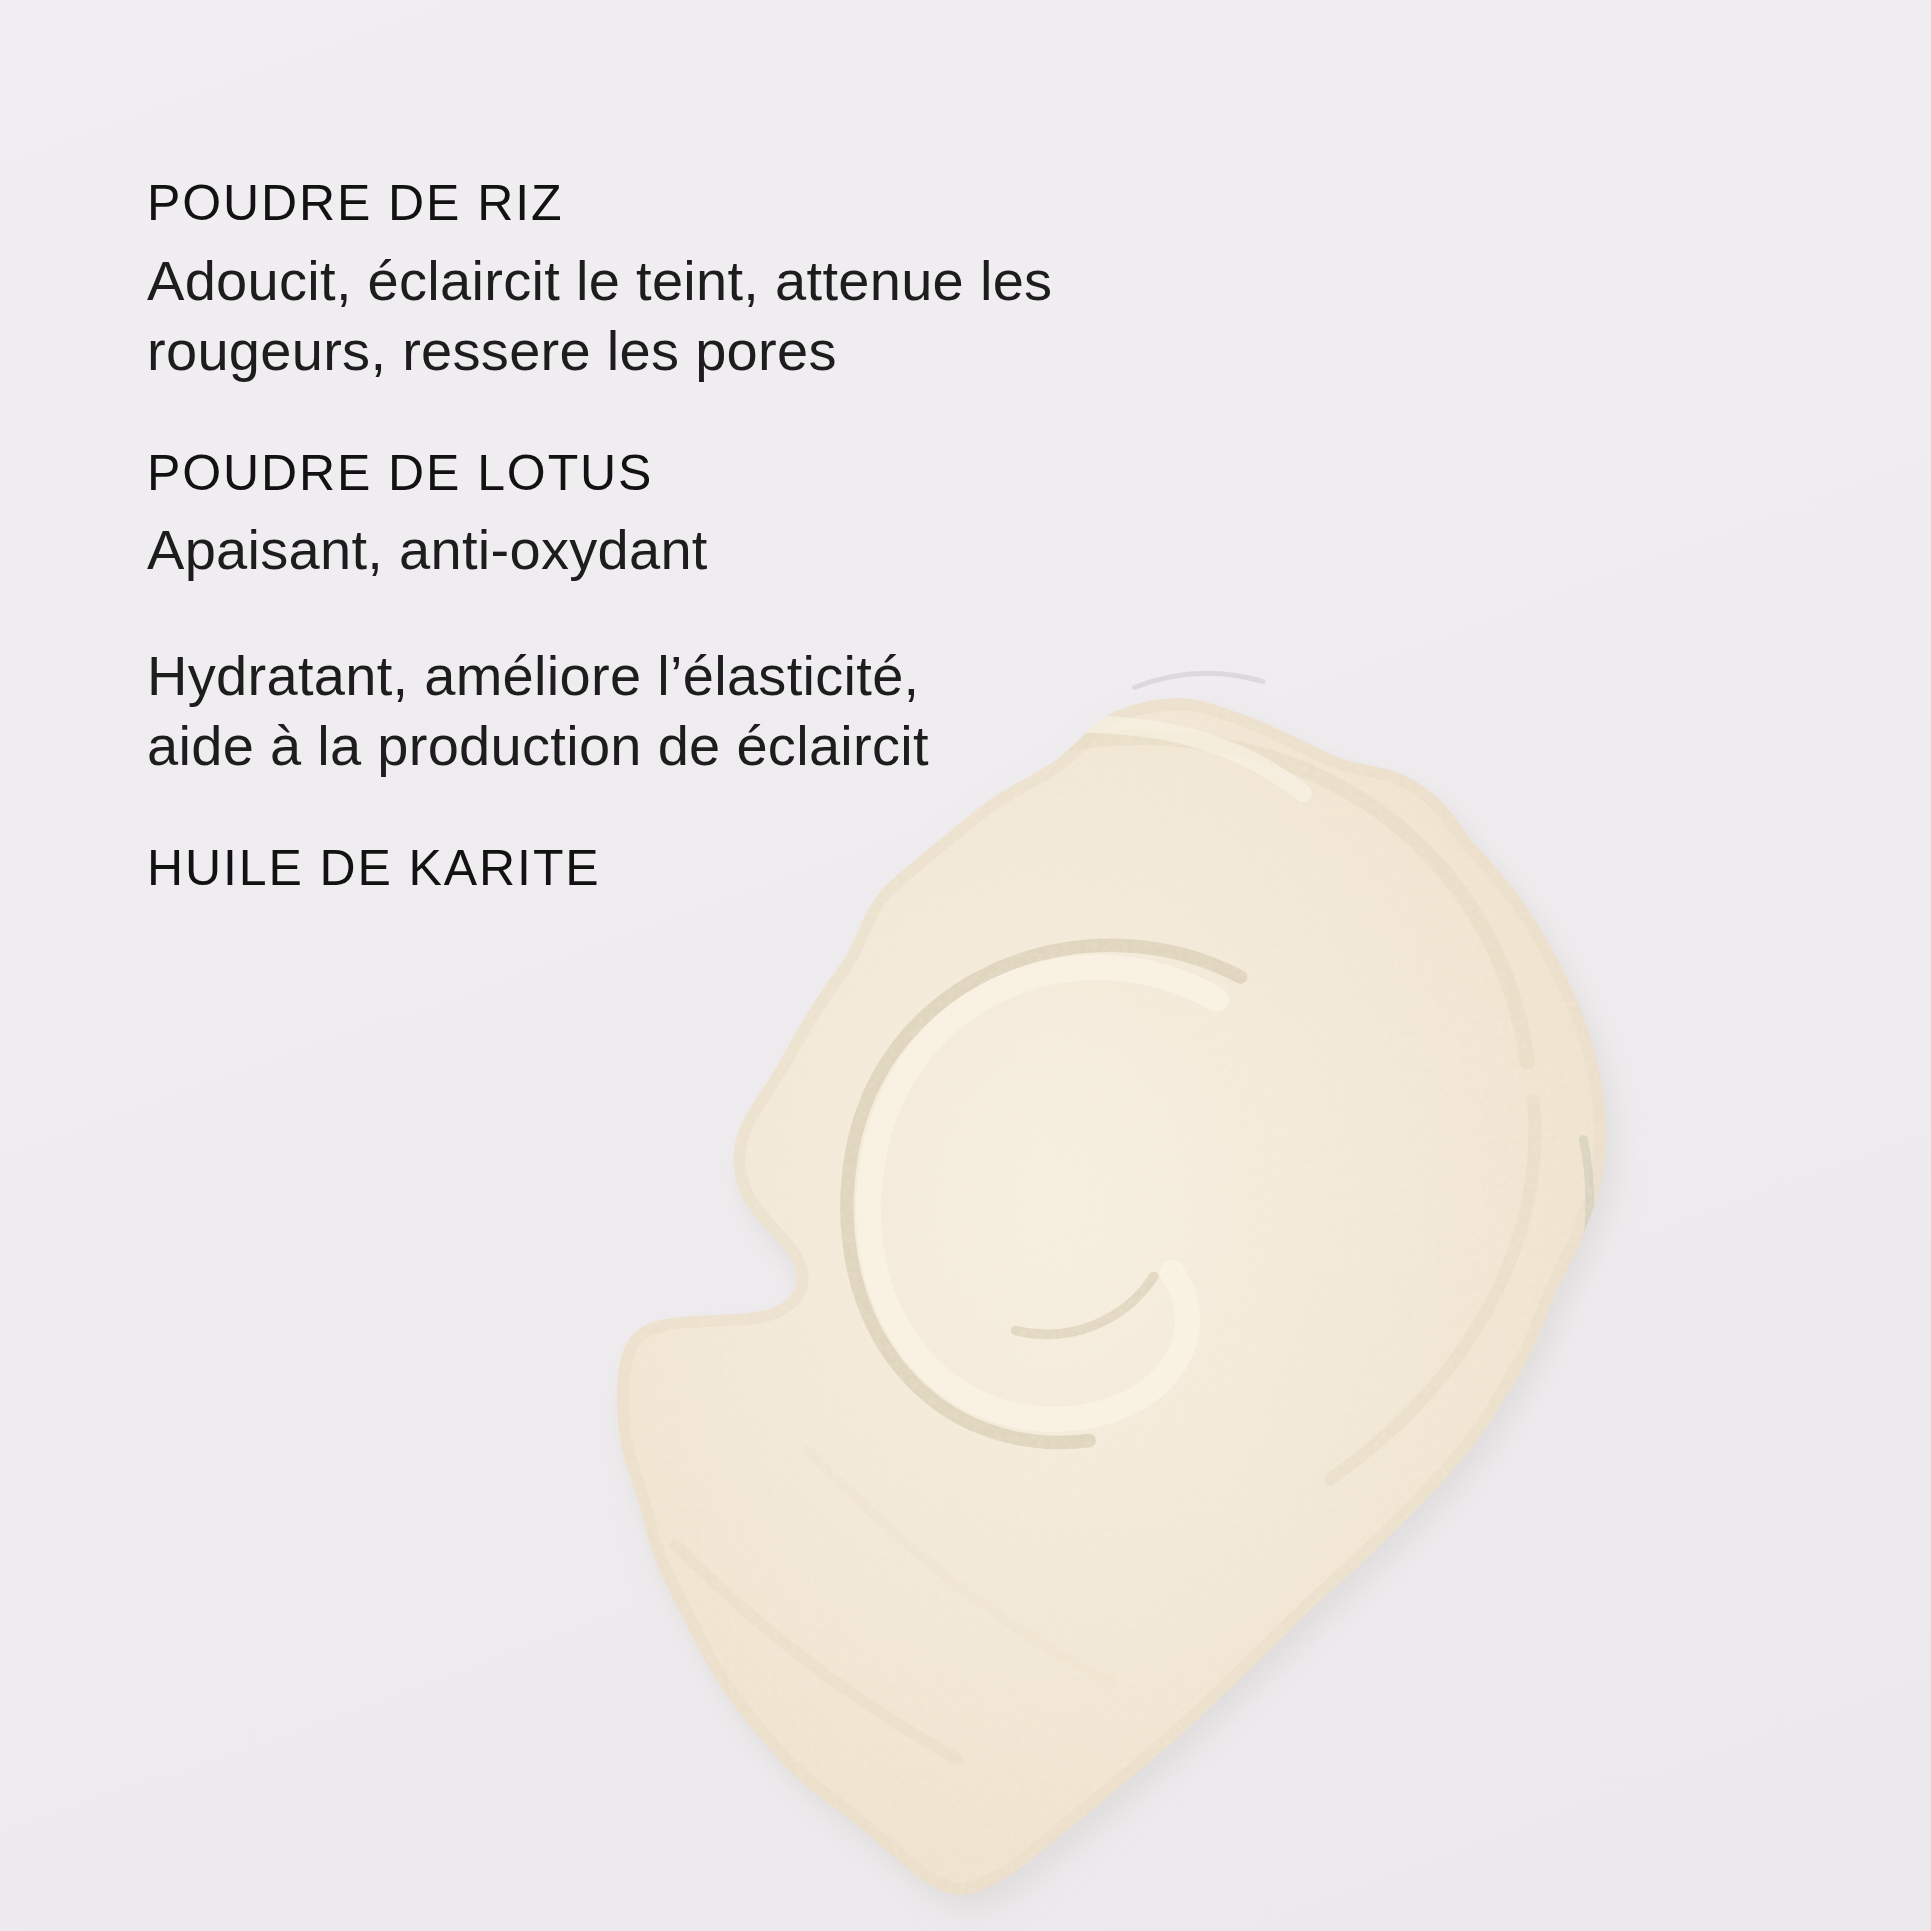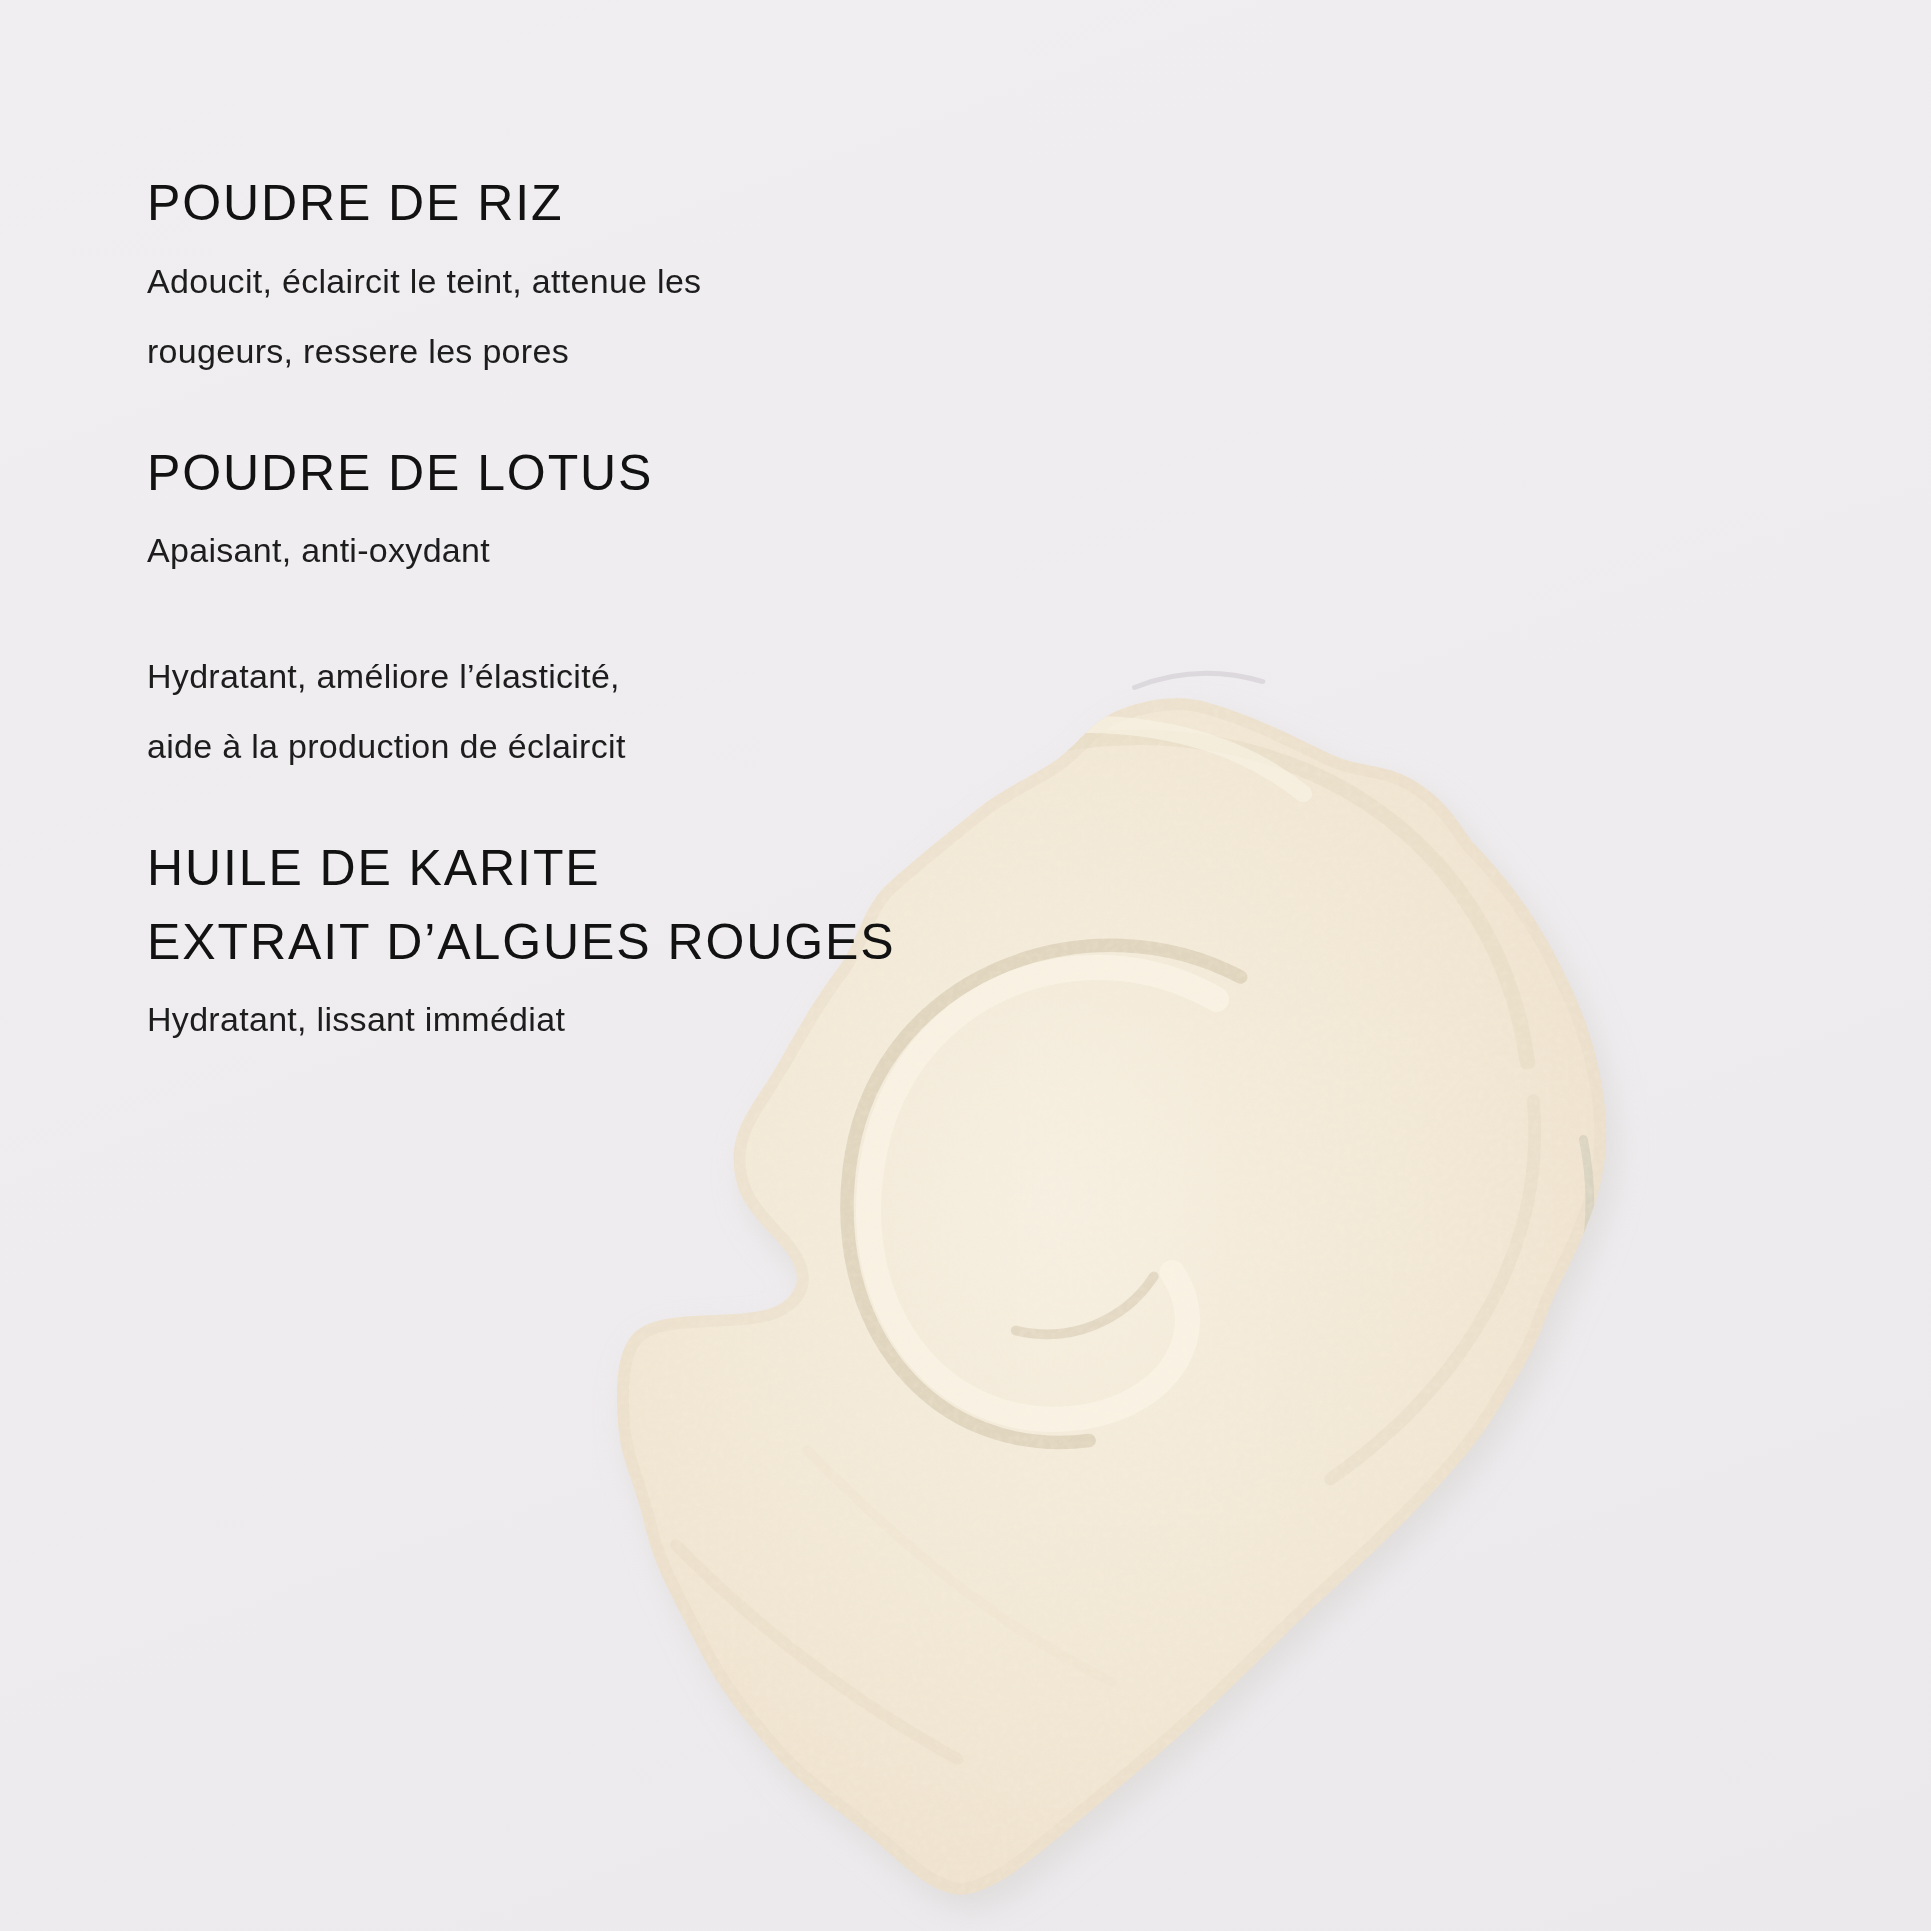--- a/index.html
+++ b/index.html
@@ -28,21 +28,21 @@
   .ingredient-item h2 {
     margin: 0 0 11.6px 0;
     font-size: 50px;
     line-height: 62px;
     font-weight: 400;
     letter-spacing: 1.9px;
     color: #121212;
   }
   .ingredient-item p {
     margin: 0 0 56px 0;
-    font-size: 34px;
+    font-size: 56px;
     line-height: 70px;
     font-weight: 400;
     letter-spacing: 0.3px;
     color: #1d1d1d;
     white-space: pre-line;
   }
 </style>
 </head>
 <body>
 
@@ -150,19 +150,15 @@
       <h2>POUDRE DE LOTUS</h2>
       <p>Apaisant, anti-oxydant</p>
     </section>
     <section class="ingredient-item">
       <p>Hydratant, améliore l’élasticité,
 aide à la production de éclaircit</p>
     </section>
     <section class="ingredient-item">
       <h2>HUILE DE KARITE</h2>
     </section>
-    <section class="ingredient-item">
-      <h2>EXTRAIT D’ALGUES ROUGES</h2>
-      <p>Hydratant, lissant immédiat</p>
-    </section>
   </main>
 </div>
 
 
 </body></html>

